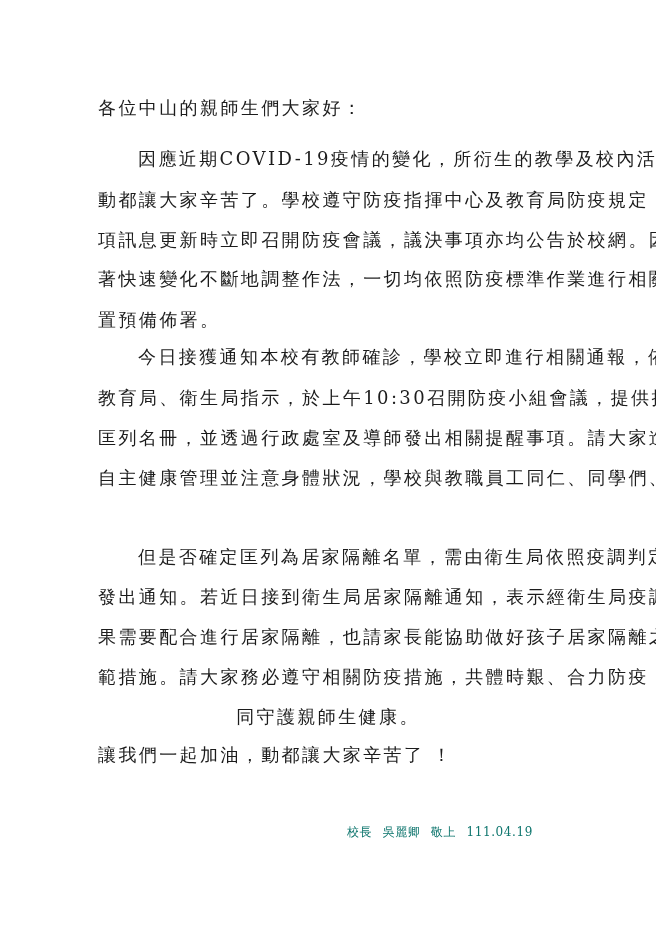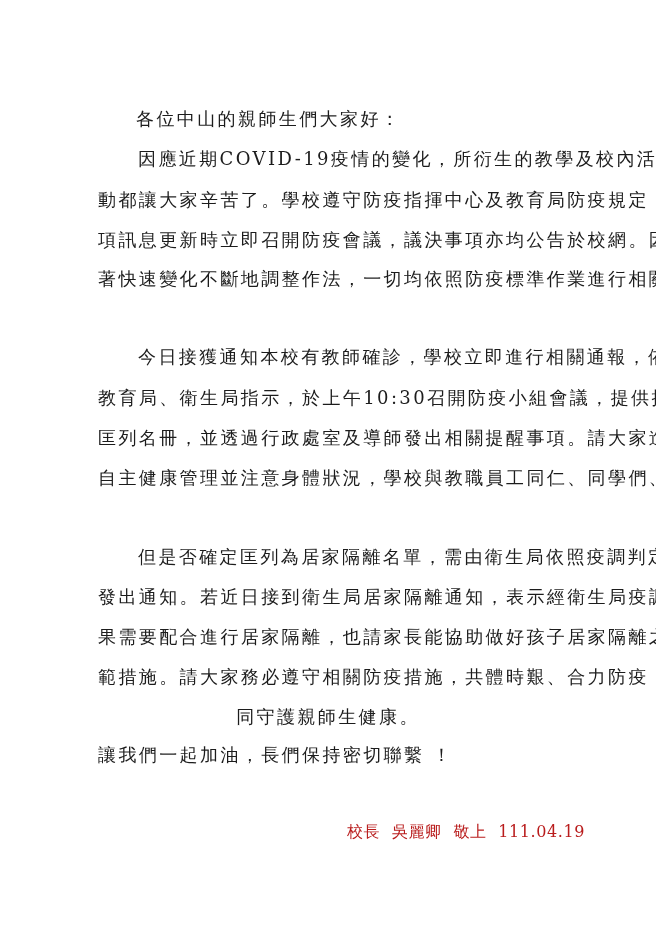--- a/index.html
+++ b/index.html
@@ -29,52 +29,53 @@
       line-height: 22px;
       white-space: nowrap;
       letter-spacing: 2.4px;
       color: #1c1c1c;
     }
     .indent { left: 138px; }
     .signature {
       position: absolute;
       left: 347px;
       top: 821px;
-      font-size: 16px;
+      font-size: 12px;
       line-height: 22px;
       white-space: nowrap;
-      color: #b91c1c;
+      color: #0f766e;
       letter-spacing: 0.6px;
     }
     .signature span { margin-right: 6px; }
   </style>
 </head>
 <body>
 
 <div class="page">
 
-  <div class="line" style="top:108px;margin-left:38px;">各位中山的親師生們大家好：</div>
+  <div class="line" style="top:97px;">各位中山的親師生們大家好：</div>
 
   <div class="line indent" style="top:148px;">因應近期COVID-19疫情的變化，所衍生的教學及校內活動等變</div>
   <div class="line" style="top:189px;">動都讓大家辛苦了。學校遵守防疫指揮中心及教育局防疫規定，各</div>
   <div class="line" style="top:229px;">項訊息更新時立即召開防疫會議，議決事項亦均公告於校網。因應</div>
   <div class="line" style="top:268px;">著快速變化不斷地調整作法，一切均依照防疫標準作業進行相關前</div>
+  <div class="line" style="top:309px;">置預備佈署。</div>
 
   <div class="line indent" style="top:346px;">今日接獲通知本校有教師確診，學校立即進行相關通報，依照</div>
   <div class="line" style="top:387px;">教育局、衛生局指示，於上午10:30召開防疫小組會議，提供接觸者</div>
   <div class="line" style="top:427px;">匡列名冊，並透過行政處室及導師發出相關提醒事項。請大家進行</div>
   <div class="line" style="top:467px;">自主健康管理並注意身體狀況，學校與教職員工同仁、同學們、家</div>
 
   <div class="line indent" style="top:546px;">但是否確定匡列為居家隔離名單，需由衛生局依照疫調判定並</div>
   <div class="line" style="top:586px;">發出通知。若近日接到衛生局居家隔離通知，表示經衛生局疫調結</div>
   <div class="line" style="top:626px;">果需要配合進行居家隔離，也請家長能協助做好孩子居家隔離之規</div>
   <div class="line" style="top:666px;">範措施。請大家務必遵守相關防疫措施，共體時艱、合力防疫，共</div>
   <div class="line" style="top:706px;text-align:center;">同守護親師生健康。</div>
 
-  <div class="line" style="top:744px;">讓我們一起加油，長們保持密切聯繫 ！</div>
+  <div class="line" style="top:744px;">讓我們一起加油，動都讓大家辛苦了 ！</div>
 
   <div class="signature">
     <span>校長</span>
     <span>吳麗卿</span>
     <span>敬上</span>
     <span>111.04.19</span>
   </div>
 
 </div>
 

